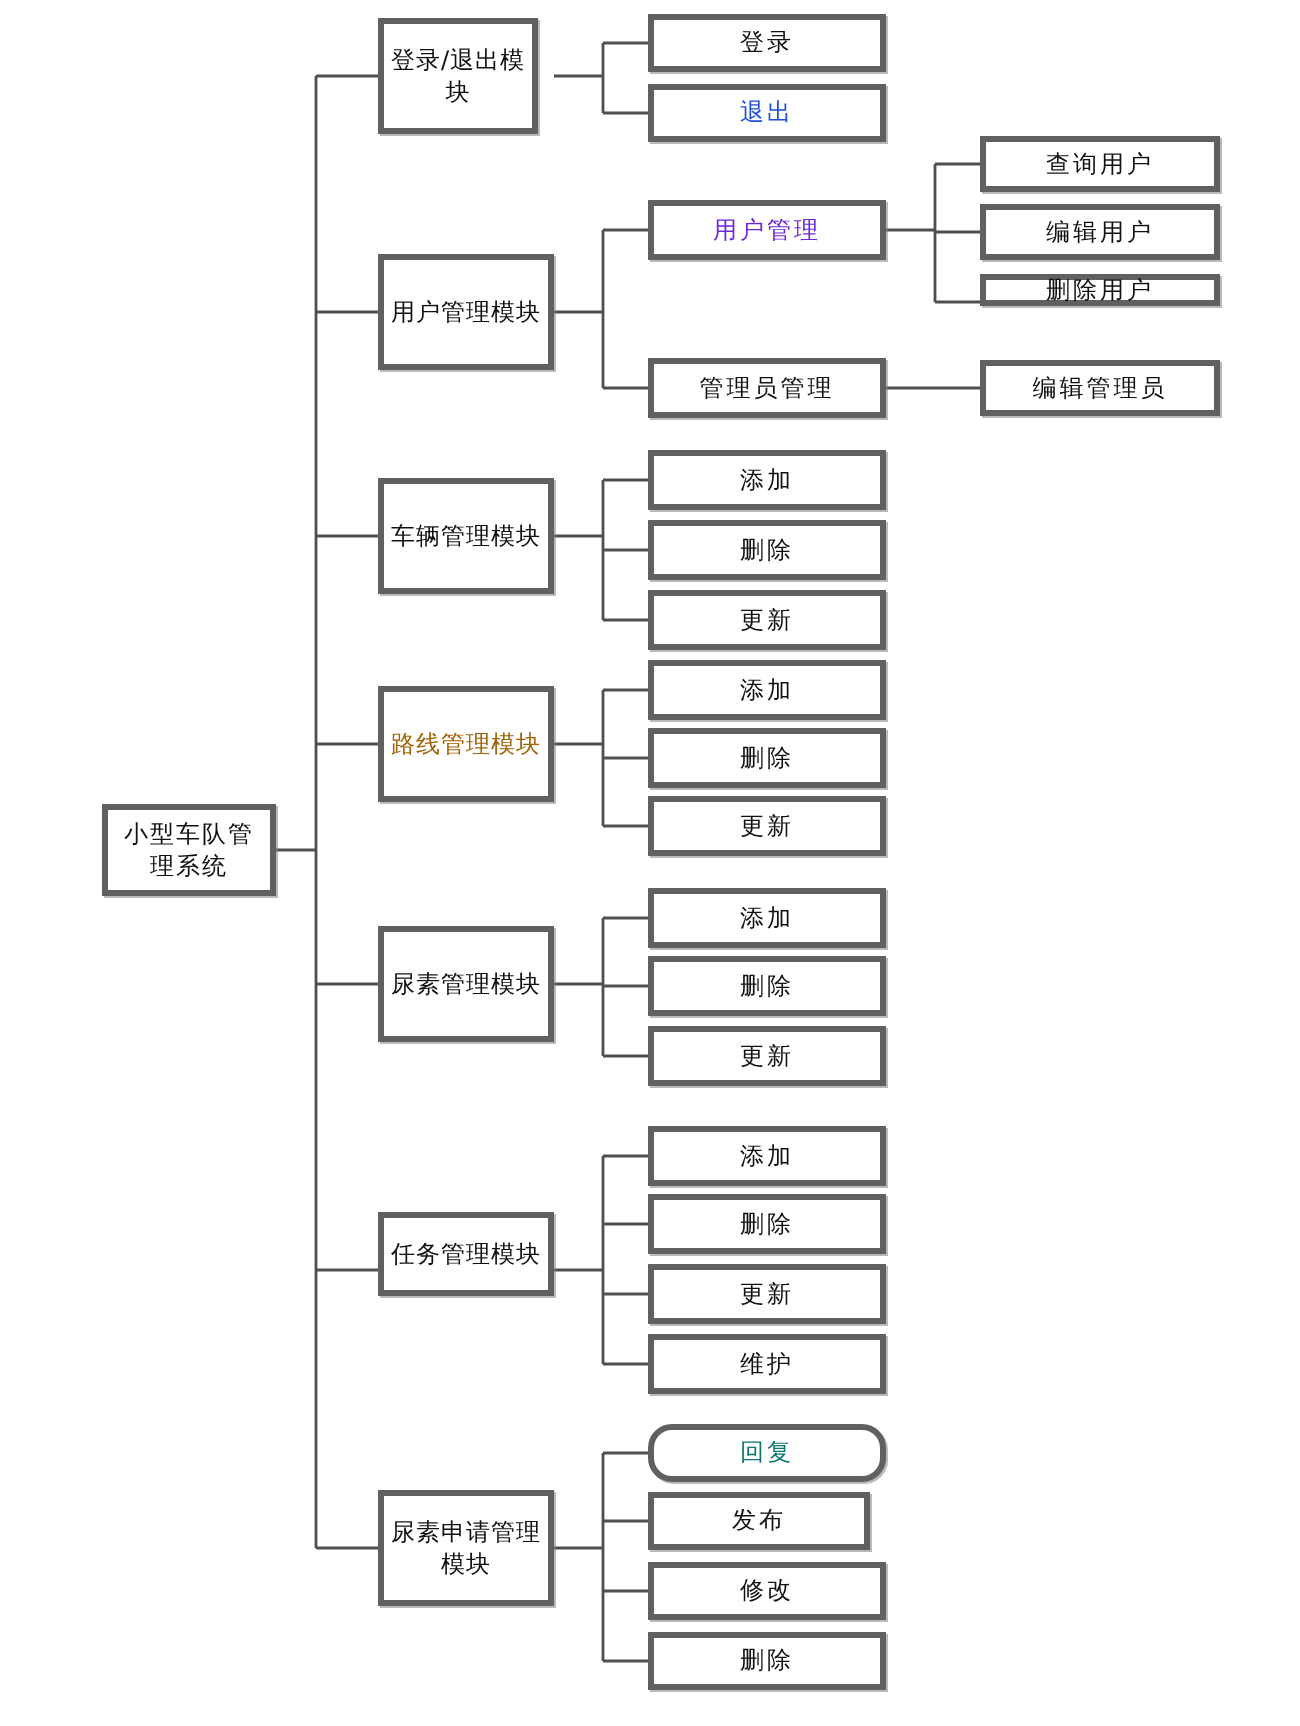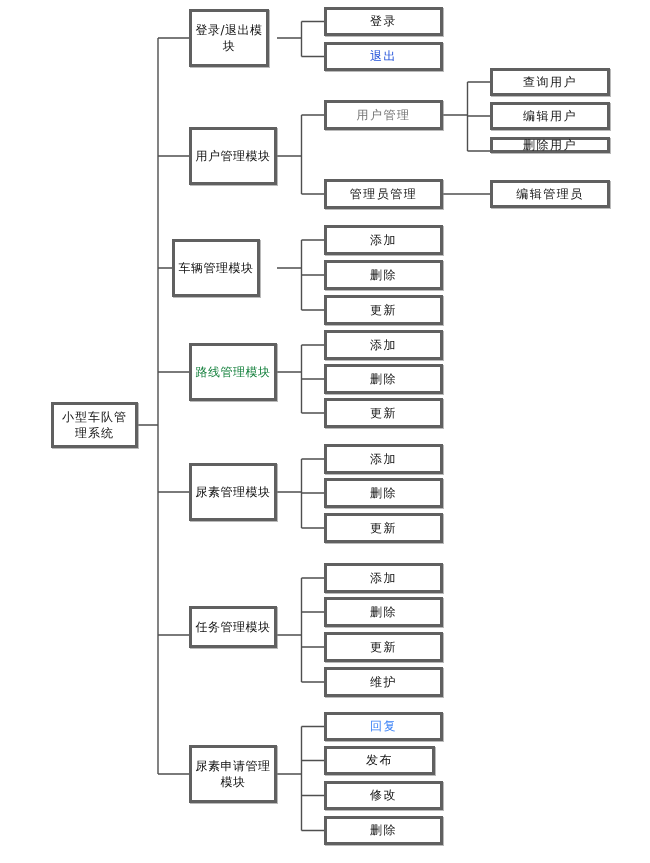--- a/index.html
+++ b/index.html
@@ -59,42 +59,42 @@
       <path d="M277 492 H301.5 M301.5 459 V528 M301.5 459 H324 M301.5 493 H324 M301.5 528 H324" fill="none" stroke="#4f4f4f" stroke-width="1.4"></path>
       <path d="M277 635 H301.5 M301.5 578 V682 M301.5 578 H324 M301.5 612 H324 M301.5 647 H324 M301.5 682 H324" fill="none" stroke="#4f4f4f" stroke-width="1.4"></path>
       <path d="M277 774 H301.5 M301.5 726.5 V830.5 M301.5 726.5 H324 M301.5 760.5 H324 M301.5 795.5 H324 M301.5 830.5 H324" fill="none" stroke="#4f4f4f" stroke-width="1.4"></path>
     </svg>
   <div id="nodes">
       <div class="node depth-0" style="left: 51px; top: 402px; width: 87px; height: 46px; border-color: rgb(96, 96, 96); color: rgb(17, 17, 17);">小型车队管理系统</div>
       <div class="node depth-1" style="left: 189px; top: 9px; width: 80px; height: 58px; border-color: rgb(96, 96, 96); color: rgb(17, 17, 17);">登录/退出模块</div>
       <div class="node depth-2" style="left: 324px; top: 7px; width: 119px; height: 29px; border-color: rgb(96, 96, 96); color: rgb(17, 17, 17);">登录</div>
       <div class="node depth-2" style="left: 324px; top: 42px; width: 119px; height: 29px; border-color: rgb(96, 96, 96); color: #1d4ed8;">退出</div>
       <div class="node depth-1" style="left: 189px; top: 127px; width: 88px; height: 58px; border-color: rgb(96, 96, 96); color: rgb(17, 17, 17);">用户管理模块</div>
-      <div class="node depth-2" style="left: 324px; top: 100px; width: 119px; height: 30px; border-color: rgb(96, 96, 96); color: #737373;">用户管理</div>
+      <div class="node depth-2" style="left: 324px; top: 100px; width: 119px; height: 30px; border-color: rgb(96, 96, 96); color: #6d28d9;">用户管理</div>
       <div class="node depth-3" style="left: 490px; top: 68px; width: 120px; height: 28px; border-color: rgb(96, 96, 96); color: rgb(17, 17, 17);">查询用户</div>
       <div class="node depth-3" style="left: 490px; top: 102px; width: 120px; height: 28px; border-color: rgb(96, 96, 96); color: rgb(17, 17, 17);">编辑用户</div>
       <div class="node depth-3" style="left: 490px; top: 137px; width: 120px; height: 16px; border-color: rgb(96, 96, 96); color: rgb(17, 17, 17);">删除用户</div>
       <div class="node depth-2" style="left: 324px; top: 179px; width: 119px; height: 30px; border-color: rgb(96, 96, 96); color: rgb(17, 17, 17);">管理员管理</div>
       <div class="node depth-3" style="left: 490px; top: 180px; width: 120px; height: 28px; border-color: rgb(96, 96, 96); color: rgb(17, 17, 17);">编辑管理员</div>
-      <div class="node depth-1" style="left: 172px; top: 239px; width: 88px; height: 58px; border-color: rgb(96, 96, 96); color: rgb(17, 17, 17);">车辆管理模块</div>
+      <div class="node depth-1" style="left: 189px; top: 239px; width: 88px; height: 58px; border-color: rgb(96, 96, 96); color: rgb(17, 17, 17);">车辆管理模块</div>
       <div class="node depth-2" style="left: 324px; top: 225px; width: 119px; height: 30px; border-color: rgb(96, 96, 96); color: rgb(17, 17, 17);">添加</div>
       <div class="node depth-2" style="left: 324px; top: 260px; width: 119px; height: 30px; border-color: rgb(96, 96, 96); color: rgb(17, 17, 17);">删除</div>
       <div class="node depth-2" style="left: 324px; top: 295px; width: 119px; height: 30px; border-color: rgb(96, 96, 96); color: rgb(17, 17, 17);">更新</div>
-      <div class="node depth-1" style="left: 189px; top: 343px; width: 88px; height: 58px; border-color: rgb(96, 96, 96); color: #15803d;">路线管理模块</div>
+      <div class="node depth-1" style="left: 189px; top: 343px; width: 88px; height: 58px; border-color: rgb(96, 96, 96); color: #a16207;">路线管理模块</div>
       <div class="node depth-2" style="left: 324px; top: 330px; width: 119px; height: 30px; border-color: rgb(96, 96, 96); color: rgb(17, 17, 17);">添加</div>
       <div class="node depth-2" style="left: 324px; top: 364px; width: 119px; height: 30px; border-color: rgb(96, 96, 96); color: rgb(17, 17, 17);">删除</div>
       <div class="node depth-2" style="left: 324px; top: 398px; width: 119px; height: 30px; border-color: rgb(96, 96, 96); color: rgb(17, 17, 17);">更新</div>
       <div class="node depth-1" style="left: 189px; top: 463px; width: 88px; height: 58px; border-color: rgb(96, 96, 96); color: rgb(17, 17, 17);">尿素管理模块</div>
       <div class="node depth-2" style="left: 324px; top: 444px; width: 119px; height: 30px; border-color: rgb(96, 96, 96); color: rgb(17, 17, 17);">添加</div>
       <div class="node depth-2" style="left: 324px; top: 478px; width: 119px; height: 30px; border-color: rgb(96, 96, 96); color: rgb(17, 17, 17);">删除</div>
       <div class="node depth-2" style="left: 324px; top: 513px; width: 119px; height: 30px; border-color: rgb(96, 96, 96); color: rgb(17, 17, 17);">更新</div>
       <div class="node depth-1" style="left: 189px; top: 606px; width: 88px; height: 42px; border-color: rgb(96, 96, 96); color: rgb(17, 17, 17);">任务管理模块</div>
       <div class="node depth-2" style="left: 324px; top: 563px; width: 119px; height: 30px; border-color: rgb(96, 96, 96); color: rgb(17, 17, 17);">添加</div>
       <div class="node depth-2" style="left: 324px; top: 597px; width: 119px; height: 30px; border-color: rgb(96, 96, 96); color: rgb(17, 17, 17);">删除</div>
       <div class="node depth-2" style="left: 324px; top: 632px; width: 119px; height: 30px; border-color: rgb(96, 96, 96); color: rgb(17, 17, 17);">更新</div>
       <div class="node depth-2" style="left: 324px; top: 667px; width: 119px; height: 30px; border-color: rgb(96, 96, 96); color: rgb(17, 17, 17);">维护</div>
       <div class="node depth-1" style="left: 189px; top: 745px; width: 88px; height: 58px; border-color: rgb(96, 96, 96); color: rgb(17, 17, 17);">尿素申请管理模块</div>
-      <div class="node depth-2" style="left: 324px; top: 712px; width: 119px; height: 29px; border-color: rgb(96, 96, 96); color: #3b82f6;">回复</div>
+      <div class="node depth-2" style="left: 324px; top: 712px; width: 119px; height: 29px; border-color: rgb(96, 96, 96); color: #0f766e; border-radius: 12px;">回复</div>
       <div class="node depth-2" style="left: 324px; top: 746px; width: 111px; height: 29px; border-color: rgb(96, 96, 96); color: rgb(17, 17, 17);">发布</div>
       <div class="node depth-2" style="left: 324px; top: 781px; width: 119px; height: 29px; border-color: rgb(96, 96, 96); color: rgb(17, 17, 17);">修改</div>
       <div class="node depth-2" style="left: 324px; top: 816px; width: 119px; height: 29px; border-color: rgb(96, 96, 96); color: rgb(17, 17, 17);">删除</div>
     </div>
 </div>
 
 </body></html>

